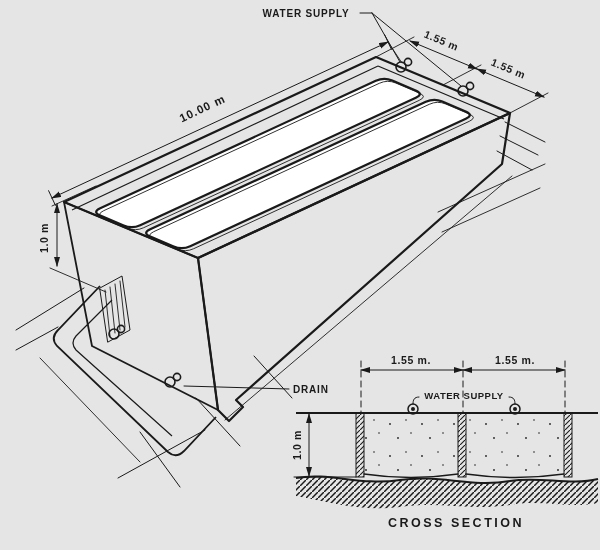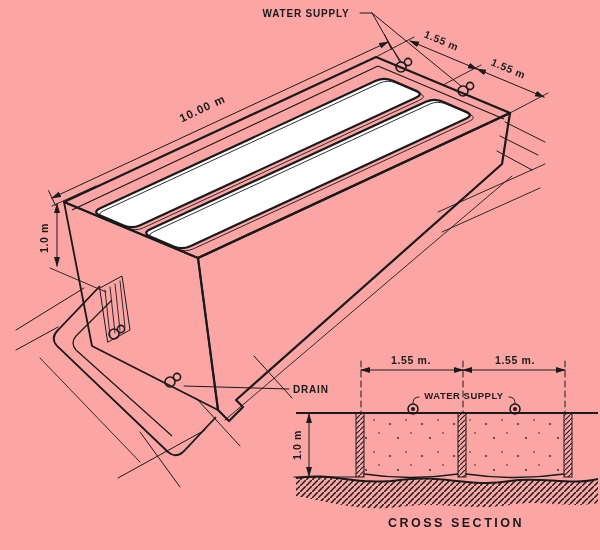--- a/index.html
+++ b/index.html
@@ -1,16 +1,16 @@
 <!DOCTYPE html>
 <html><head>
 <meta charset="utf-8">
 <style>
   html,body{margin:0;padding:0;background:#ffffff;}
-  .stage{width:600px;height:550px;position:relative;background:#fca5a5;overflow:hidden;}
+  .stage{width:600px;height:550px;position:relative;background:#e5e5e5;overflow:hidden;}
   svg{display:block;}
   .lbl{font-family:"Liberation Sans",sans-serif;fill:#1a1a1a;font-weight:bold;}
   .lbl-dim{font-size:10.5px;letter-spacing:0.6px;}
   .lbl-dim-lg{font-size:11.5px;letter-spacing:1px;}
   .lbl-anno{font-size:10px;letter-spacing:0.8px;}
   .lbl-title{font-size:12.5px;letter-spacing:2.5px;}
   .ink{stroke:#1a1a1a;fill:none;}
   .thick{stroke-width:2.2;stroke-linejoin:round;stroke-linecap:round;}
   .med{stroke-width:1.5;stroke-linecap:round;}
   .thin{stroke-width:1;stroke-linecap:round;}

